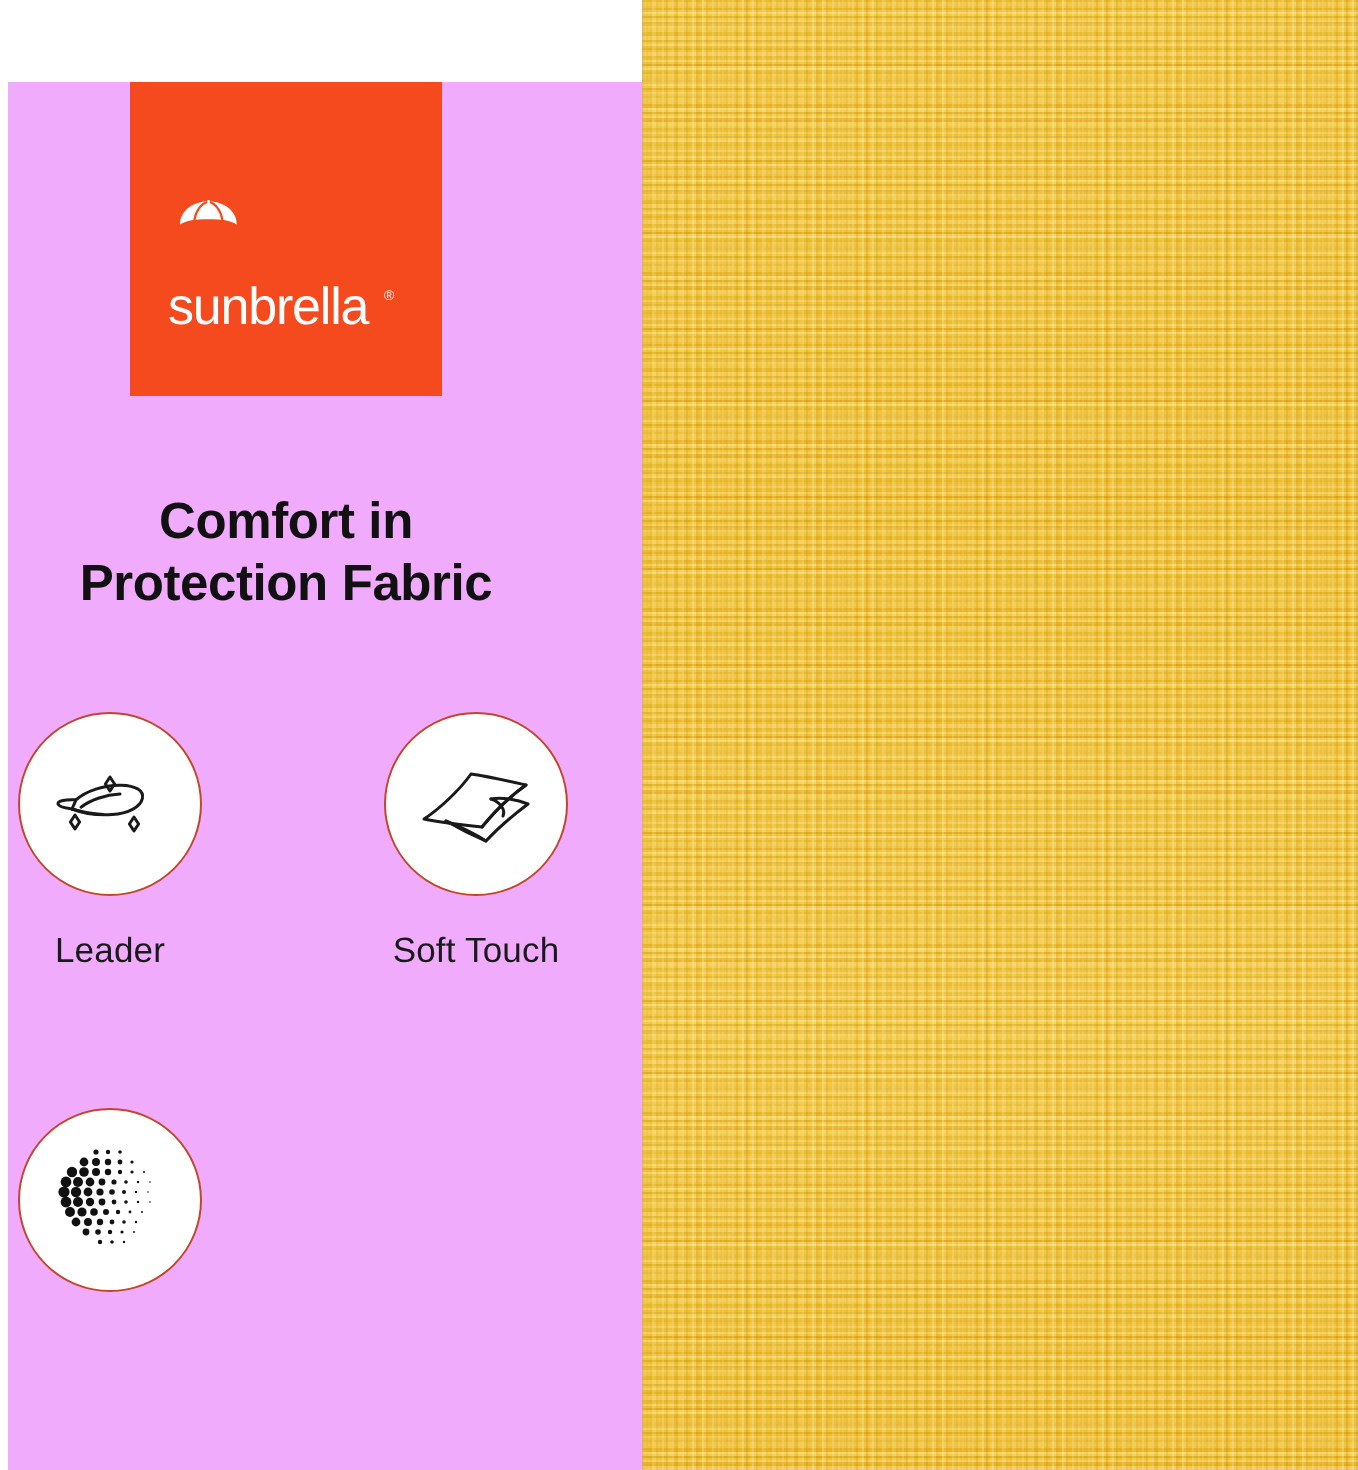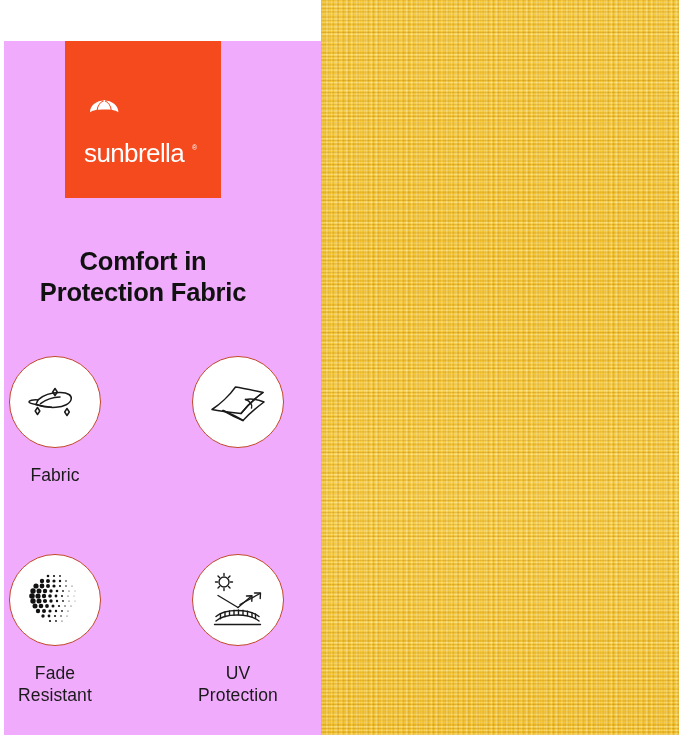--- a/index.html
+++ b/index.html
@@ -196,33 +196,34 @@
             <svg width="62" height="46" viewBox="0 0 62 46" fill="none" stroke="#1a1a1a" stroke-width="1.5" stroke-linecap="round" stroke-linejoin="round">
               <path d="M12 25.5 C8 25.0 5 24.2 5 22.8 C5 21.4 8.5 20.6 14 20.9"></path>
               <path d="M14 20.9 C19 16.5 28 13.4 36.5 13.6 C44 13.8 48 16.3 47.2 20.2 C46.3 24.6 40 27.8 32 28.3 C24.5 28.8 17.5 27.6 12 25.5 Z"></path>
               <path d="M16.5 24.6 C21 21.2 28.5 18.3 36 18.0"></path>
               <path d="M12 25.5 C17 27.0 22.5 28.0 27.5 28.3"></path>
               <path d="M31 9.5 L33.3 13.0 L31 16.5 L28.7 13.0 Z"></path>
               <path d="M13.5 28.5 L15.8 32.0 L13.5 35.5 L11.2 32.0 Z"></path>
               <path d="M43 29.5 L45.3 33.0 L43 36.5 L40.7 33.0 Z"></path>
             </svg>
           </div>
-          <div class="feature-label">Fabric</div>
+          <div class="feature-label">Leader</div>
         </div>
 
         <div class="feature col-2">
           <div class="feature-circle">
             <svg width="62" height="50" viewBox="0 0 62 50" fill="none" stroke="#1a1a1a" stroke-width="1.5" stroke-linecap="round" stroke-linejoin="round">
               <path d="M5 32.5 C12 28.0 22.5 18.5 28.5 10.0 C36 11.0 47 13.5 56 15.5 C49 20.5 40 29.0 34 36.5 C24 35.5 12 34.0 5 32.5 Z"></path>
               <path d="M34 36.5 C40 29.0 49 20.5 56 15.5"></path>
               <path d="M38.5 22.5 C44 21.5 51.5 22.8 57 25.0 C51 29.5 42 37.0 36 43.5 C30 41.0 22 37.0 16 33.5"></path>
               <path d="M36 43.5 C30.5 40.0 22 36.0 16 33.5"></path>
               <path d="M38.5 22.5 C42.5 23.8 46 27.5 44.5 31.0"></path>
             </svg>
           </div>
+          <div class="feature-label">Soft Touch</div>
         </div>
       </div>
 
       <div class="feature-row">
 
         <div class="feature col-1">
           <div class="feature-circle">
             <svg width="58" height="58" viewBox="0 0 58 58" fill="#111111">
               <g>
                 <circle cx="22" cy="5" r="1.3"></circle>
@@ -281,50 +282,22 @@
                   <circle cx="23" cy="45" r="1.4"></circle>
                   <circle cx="29" cy="45" r="1.1"></circle>
                   <circle cx="35" cy="45" r="0.8"></circle>
                   <circle cx="41" cy="45" r="0.5"></circle>
                 <circle cx="24" cy="50" r="1.1"></circle>
                   <circle cx="30" cy="50" r="0.9"></circle>
                   <circle cx="36" cy="50" r="0.6"></circle>
               </g>
             </svg>
           </div>
-          <div class="feature-label">Fade
-Resistant</div>
         </div>
 
-        <div class="feature col-2">
-          <div class="feature-circle">
-            <svg width="62" height="58" viewBox="0 0 62 58" fill="none" stroke="#1a1a1a" stroke-width="1.4" stroke-linecap="round" stroke-linejoin="round">
-
-              <circle cx="17" cy="11" r="5"></circle>
-              <path d="M17 2.5 V4.6 M17 17.4 V19.5 M8.5 11 H10.6 M23.4 11 H25.5
-                       M11.0 5.0 L12.5 6.5 M21.5 15.5 L23.0 17.0
-                       M23.0 5.0 L21.5 6.5 M12.5 15.5 L11.0 17.0"></path>
-
-              <path d="M11 24.5 L31 36.5"></path>
-              <path d="M31 36.5 L44 25.5"></path>
-              <path d="M39.5 25.0 L45 24.8 L44.8 30.2"></path>
-              <path d="M33 33.5 L53 22.5"></path>
-              <path d="M47.5 22.0 L53.5 22.0 L53.2 27.5"></path>
-
-              <path d="M9 45.5 C18 37.5 42 37.5 52 45.5"></path>
-              <path d="M9 50.0 C18 42.0 42 42.0 52 50.0"></path>
-              <path d="M13.5 43.5 V47.8 M18 41.3 V45.8 M22.5 39.9 V44.4
-                       M27 39.2 V43.7 M31.5 39.0 V43.5 M36 39.3 V43.8
-                       M40.5 40.1 V44.6 M45 41.6 V46.1 M48.5 43.0 V47.5"></path>
-              <path d="M7.5 53.5 H53.5"></path>
-            </svg>
-          </div>
-          <div class="feature-label">UV
-Protection</div>
-        </div>
       </div>
 
     </div>
   </div>
 
   <div class="fabric-panel">
     <div class="fabric-weave"></div>
     <div class="fabric-edge-left"></div>
   </div>
 

